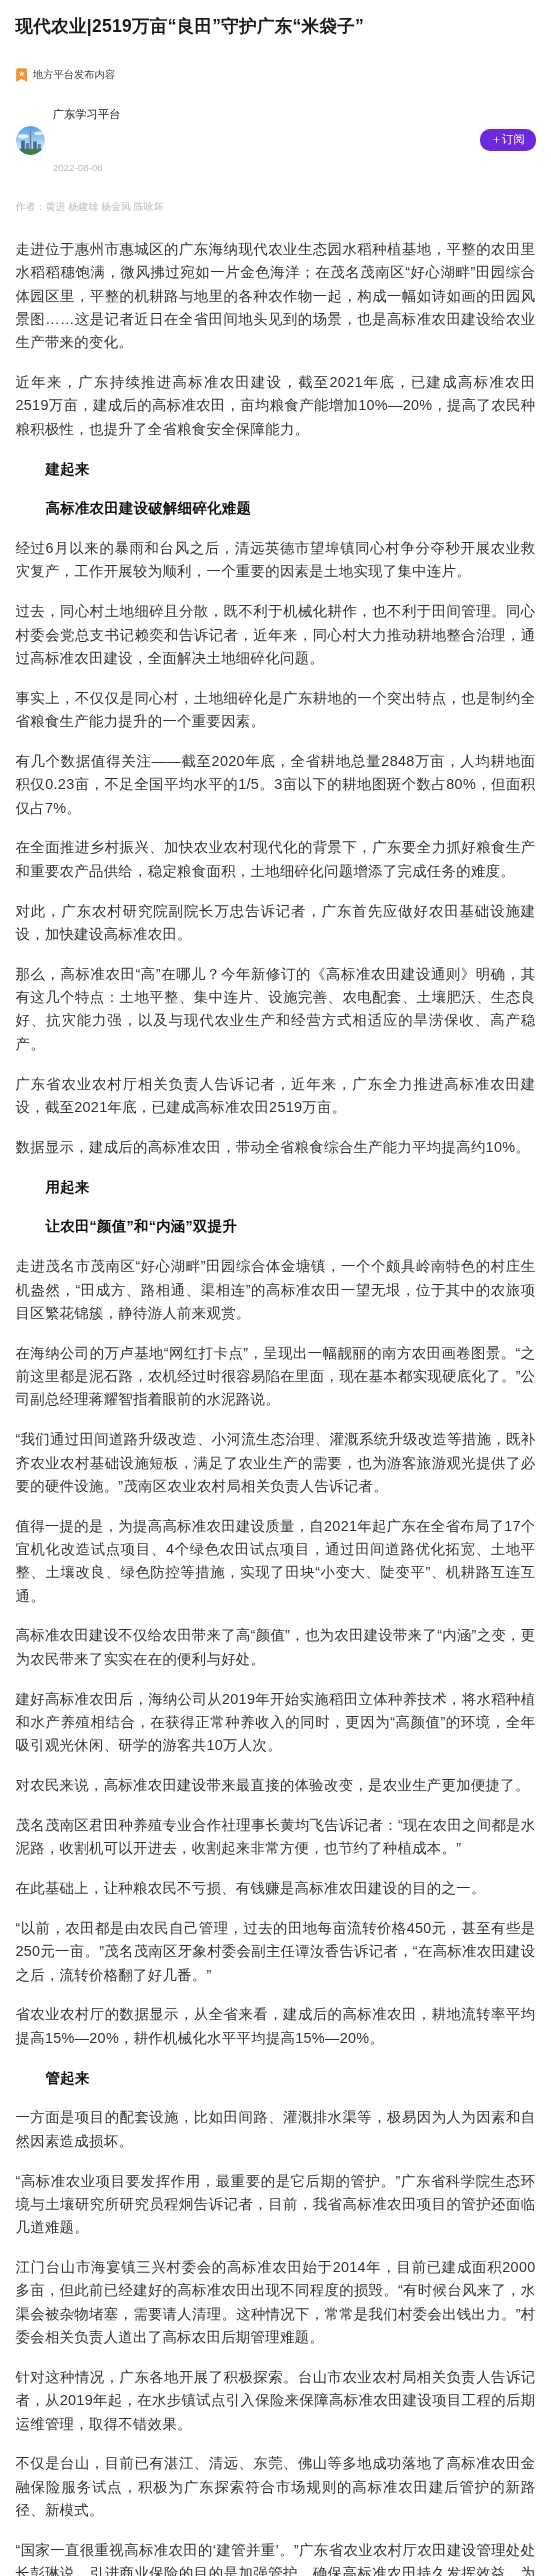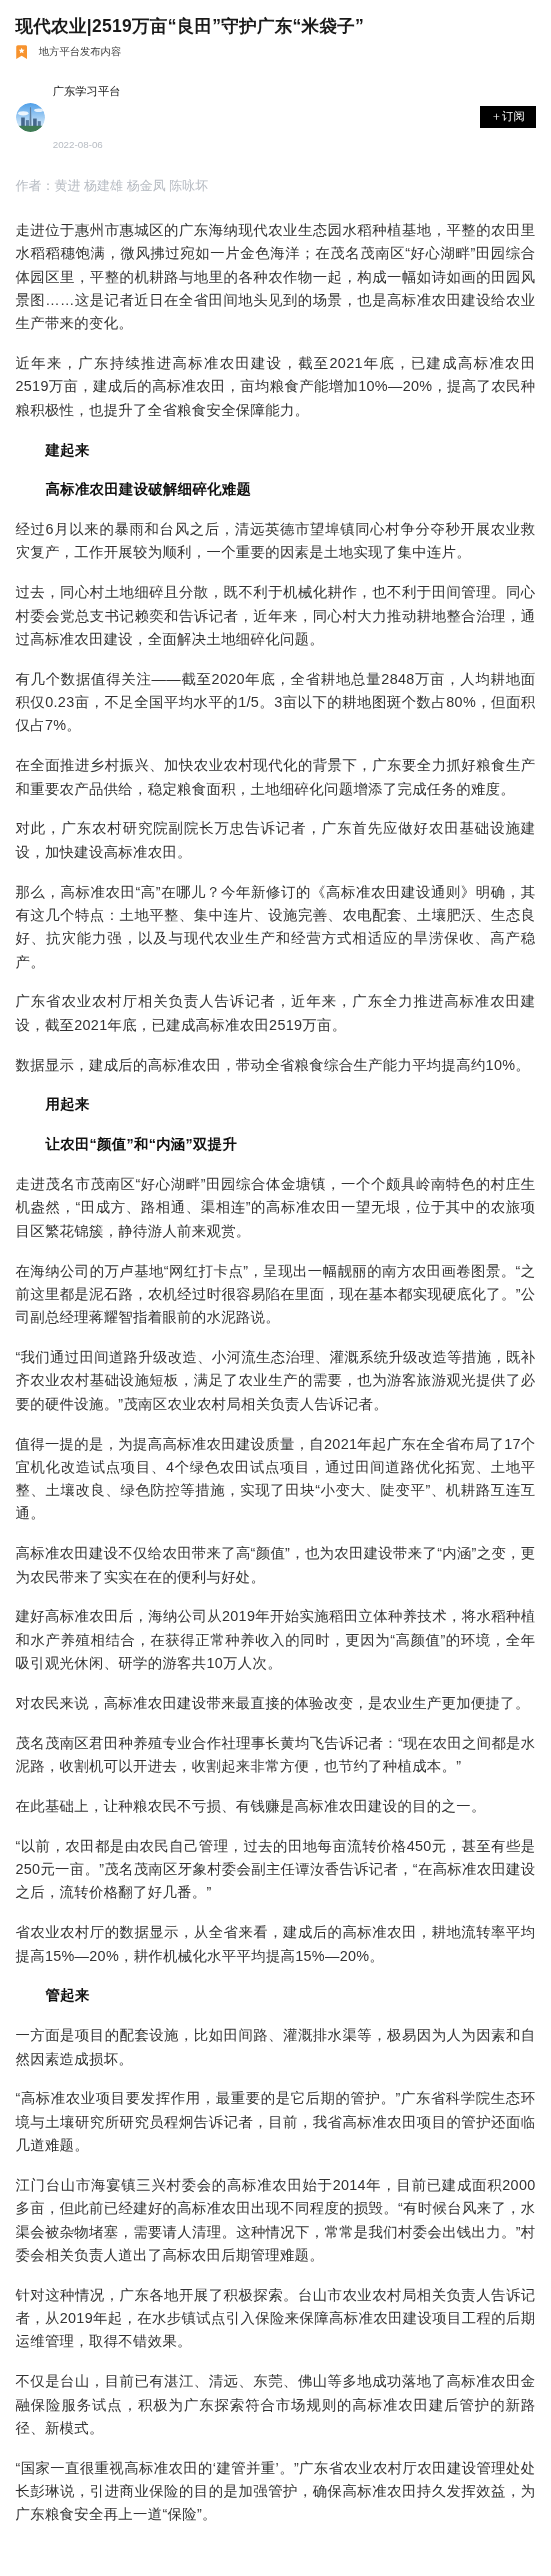--- a/index.html
+++ b/index.html
@@ -13,24 +13,24 @@
 
   .article-title {
     font-size: 17.5px;
     font-weight: 700;
     color: #1a1a1a;
     line-height: 1.4;
     letter-spacing: 0.3px;
   }
 
   .badge-row {
-    margin-top: 6px;
+    margin-top: 29px;
     display: flex;
     align-items: center;
-    gap: 12px;
+    gap: 6px;
   }
   .badge-row .ribbon { width: 11.3px; height: 14.4px; flex: 0 0 auto; }
   .badge-label { font-size: 10.3px; color: #3c3c3c; }
 
   .author-row {
     margin-top: 25px;
     display: flex;
     align-items: center;
   }
   .avatar {
@@ -39,34 +39,34 @@
     overflow: hidden;
     flex: 0 0 auto;
     cursor: pointer;
   }
   .avatar svg { display: block; }
   .author-meta { margin-left: 8.2px; display: flex; flex-direction: column; gap: 36px; }
   .publisher-name { font-size: 11.3px; color: #222; cursor: pointer; }
   .publish-date { font-size: 9.8px; color: #b7bcc3; margin-top: 3.6px; }
   .spacer { flex: 1 1 auto; }
   .subscribe-btn {
-    background: #000000;
+    background: #6d28d9;
     color: #fff;
     border: none;
     font-size: 11.3px;
     font-family: inherit;
     padding: 4.6px 10.8px;
-    border-radius: 0;
+    border-radius: 10px;
     cursor: pointer;
     line-height: 1.2;
   }
 
   .byline {
     margin-top: 27px;
-    font-size: 13px;
+    font-size: 10px;
     color: #b7bcc3;
   }
 
   .article-body { margin-top: 24px; }
   .article-body p.para {
     font-size: 14.4px;
     line-height: 1.62;
     color: #333;
     text-align: justify;
     margin-bottom: 16.5px;
@@ -135,20 +135,21 @@
 
   <div class="byline">作者：黄进 杨建雄 杨金凤 陈咏坏</div>
 
   <div class="article-body">
       <p class="para">走进位于惠州市惠城区的广东海纳现代农业生态园水稻种植基地，平整的农田里水稻稻穗饱满，微风拂过宛如一片金色海洋；在茂名茂南区“好心湖畔”田园综合体园区里，平整的机耕路与地里的各种农作物一起，构成一幅如诗如画的田园风景图……这是记者近日在全省田间地头见到的场景，也是高标准农田建设给农业生产带来的变化。</p>
       <p class="para">近年来，广东持续推进高标准农田建设，截至2021年底，已建成高标准农田2519万亩，建成后的高标准农田，亩均粮食产能增加10%—20%，提高了农民种粮积极性，也提升了全省粮食安全保障能力。</p>
       <h2 class="heading">建起来</h2>
       <h2 class="heading">高标准农田建设破解细碎化难题</h2>
       <p class="para">经过6月以来的暴雨和台风之后，清远英德市望埠镇同心村争分夺秒开展农业救灾复产，工作开展较为顺利，一个重要的因素是土地实现了集中连片。</p>
       <p class="para">过去，同心村土地细碎且分散，既不利于机械化耕作，也不利于田间管理。同心村委会党总支书记赖奕和告诉记者，近年来，同心村大力推动耕地整合治理，通过高标准农田建设，全面解决土地细碎化问题。</p>
+      <p class="para">事实上，不仅仅是同心村，土地细碎化是广东耕地的一个突出特点，也是制约全省粮食生产能力提升的一个重要因素。</p>
       <p class="para">有几个数据值得关注——截至2020年底，全省耕地总量2848万亩，人均耕地面积仅0.23亩，不足全国平均水平的1/5。3亩以下的耕地图斑个数占80%，但面积仅占7%。</p>
       <p class="para">在全面推进乡村振兴、加快农业农村现代化的背景下，广东要全力抓好粮食生产和重要农产品供给，稳定粮食面积，土地细碎化问题增添了完成任务的难度。</p>
       <p class="para">对此，广东农村研究院副院长万忠告诉记者，广东首先应做好农田基础设施建设，加快建设高标准农田。</p>
       <p class="para">那么，高标准农田“高”在哪儿？今年新修订的《高标准农田建设通则》明确，其有这几个特点：土地平整、集中连片、设施完善、农电配套、土壤肥沃、生态良好、抗灾能力强，以及与现代农业生产和经营方式相适应的旱涝保收、高产稳产。</p>
       <p class="para">广东省农业农村厅相关负责人告诉记者，近年来，广东全力推进高标准农田建设，截至2021年底，已建成高标准农田2519万亩。</p>
       <p class="para">数据显示，建成后的高标准农田，带动全省粮食综合生产能力平均提高约10%。</p>
       <h2 class="heading">用起来</h2>
       <h2 class="heading">让农田“颜值”和“内涵”双提升</h2>
       <p class="para">走进茂名市茂南区“好心湖畔”田园综合体金塘镇，一个个颇具岭南特色的村庄生机盎然，“田成方、路相通、渠相连”的高标准农田一望无垠，位于其中的农旅项目区繁花锦簇，静待游人前来观赏。</p>
       <p class="para">在海纳公司的万卢基地“网红打卡点”，呈现出一幅靓丽的南方农田画卷图景。“之前这里都是泥石路，农机经过时很容易陷在里面，现在基本都实现硬底化了。”公司副总经理蒋耀智指着眼前的水泥路说。</p>

